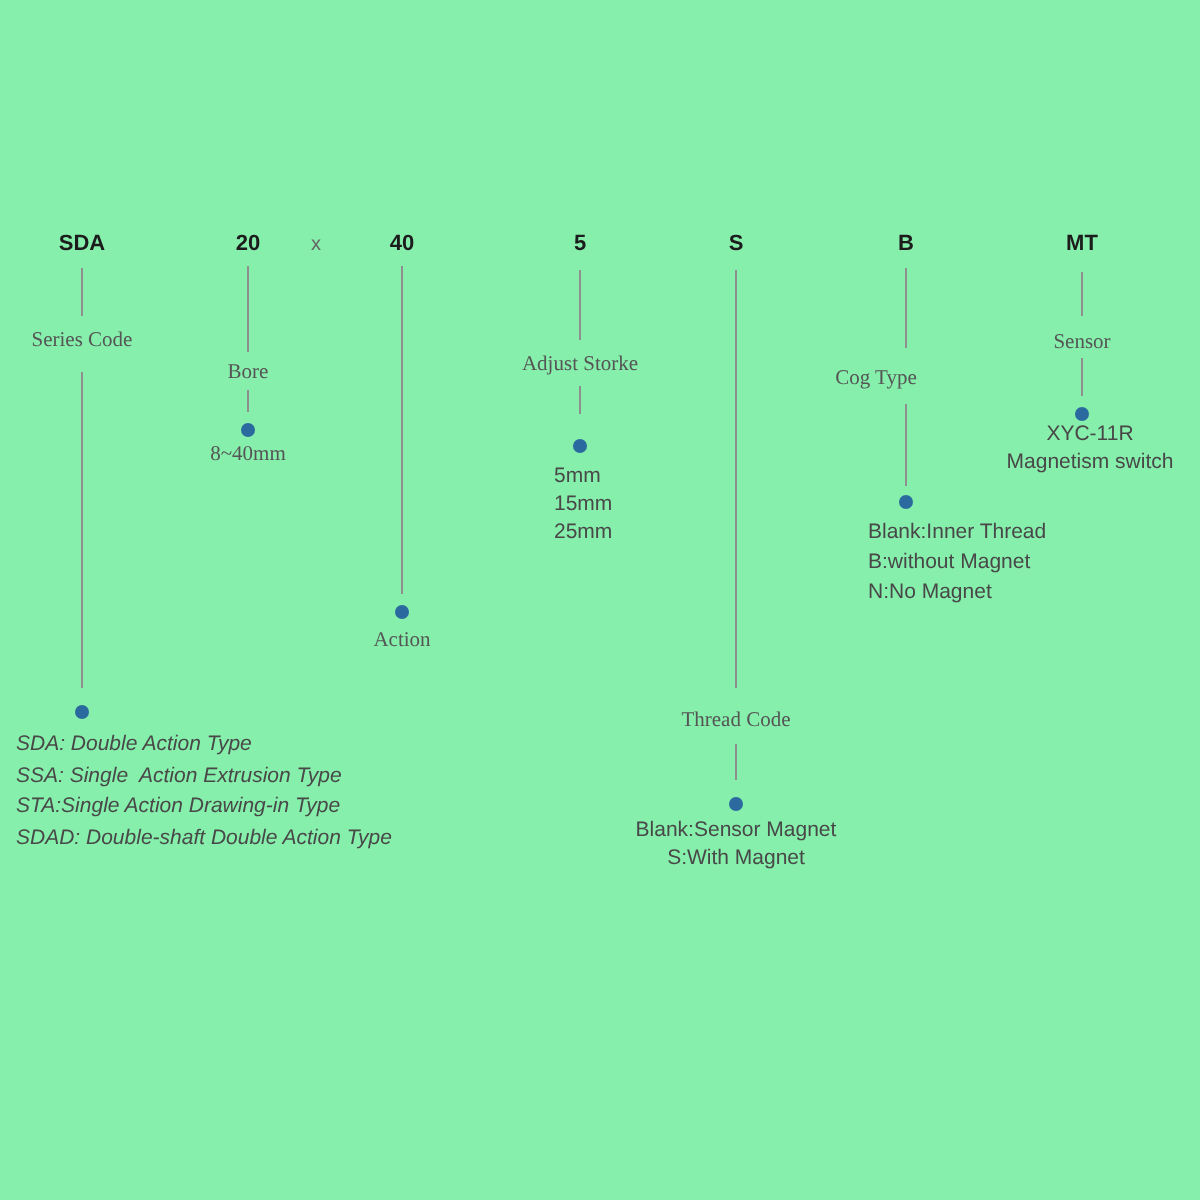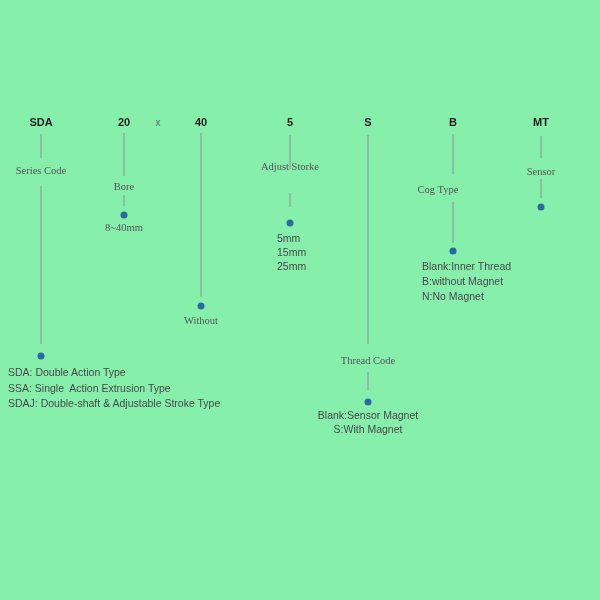--- a/index.html
+++ b/index.html
@@ -60,21 +60,21 @@
     text-align: center;
   }
   .opts {
     position: absolute;
     font-size: 10.5px;
     color: #484848;
   }
   .opt {
     white-space: pre;
   }
-  .lh155 .opt { line-height: 15.5px; }
+  .lh155 .opt { line-height: 15.5px; font-style: italic; }
   .lh14  .opt { line-height: 14px; }
   .lh15  .opt { line-height: 15px; }
   .lh135 .opt { line-height: 13.5px; }
   .ctrblock {
     transform: translateX(-50%);
     text-align: center;
   }
 </style>
 </head>
 <body>
@@ -82,40 +82,41 @@
 <div id="canvas">
 
   <div class="hdr" style="left:41px">SDA</div>
   <div class="vline" style="left:41px;top:134px;height:24px"></div>
   <div class="lbl ctr" style="left:41px;top:164px">Series Code</div>
   <div class="vline" style="left:41px;top:186px;height:158px"></div>
   <div class="dot" style="left:41px;top:356px"></div>
   <div class="opts lh155" style="left:8px;top:365px">
     <div class="opt">SDA: Double Action Type</div>
     <div class="opt">SSA: Single  Action Extrusion Type</div>
-    <div class="opt">SDAJ: Double-shaft &amp; Adjustable Stroke Type</div>
+    <div class="opt">STA:Single Action Drawing-in Type</div>
+    <div class="opt">SDAD: Double-shaft Double Action Type</div>
   </div>
 
   <div class="hdr" style="left:124px">20</div>
   <div class="vline" style="left:124px;top:133px;height:43px"></div>
   <div class="lbl ctr" style="left:124px;top:180px">Bore</div>
   <div class="vline" style="left:124px;top:195px;height:11px"></div>
   <div class="dot" style="left:124px;top:215px"></div>
   <div class="lbl ctr" style="left:124px;top:221px">8~40mm</div>
 
   <div class="sep" style="left:158px">x</div>
 
   <div class="hdr" style="left:201px">40</div>
   <div class="vline" style="left:201px;top:133px;height:164px"></div>
   <div class="dot" style="left:201px;top:306px"></div>
-  <div class="lbl ctr" style="left:201px;top:314px">Without</div>
+  <div class="lbl ctr" style="left:201px;top:314px">Action</div>
 
   <div class="hdr" style="left:290px">5</div>
   <div class="vline" style="left:290px;top:135px;height:35px"></div>
-  <div class="lbl ctr" style="left:290px;top:160px">Adjust Storke</div>
+  <div class="lbl ctr" style="left:290px;top:176px">Adjust Storke</div>
   <div class="vline" style="left:290px;top:193px;height:14px"></div>
   <div class="dot" style="left:290px;top:223px"></div>
   <div class="opts lh14" style="left:277px;top:231px">
     <div class="opt">5mm</div>
     <div class="opt">15mm</div>
     <div class="opt">25mm</div>
   </div>
 
   <div class="hdr" style="left:368px">S</div>
   <div class="vline" style="left:368px;top:135px;height:209px"></div>
@@ -125,25 +126,29 @@
   <div class="opts lh14 ctrblock" style="left:368px;top:408px">
     <div class="opt">Blank:Sensor Magnet</div>
     <div class="opt">S:With Magnet</div>
   </div>
 
   <div class="hdr" style="left:453px">B</div>
   <div class="vline" style="left:453px;top:134px;height:40px"></div>
   <div class="lbl ctr" style="left:438px;top:183px">Cog Type</div>
   <div class="vline" style="left:453px;top:202px;height:41px"></div>
   <div class="dot" style="left:453px;top:251px"></div>
-  <div class="opts lh15" style="left:422px;top:259px">
+  <div class="opts lh15" style="left:434px;top:259px">
     <div class="opt">Blank:Inner Thread</div>
     <div class="opt">B:without Magnet</div>
     <div class="opt">N:No Magnet</div>
   </div>
 
   <div class="hdr" style="left:541px">MT</div>
   <div class="vline" style="left:541px;top:136px;height:22px"></div>
   <div class="lbl ctr" style="left:541px;top:165px">Sensor</div>
   <div class="vline" style="left:541px;top:179px;height:19px"></div>
   <div class="dot" style="left:541px;top:207px"></div>
+  <div class="opts lh135 ctrblock" style="left:545px;top:211px">
+    <div class="opt">XYC-11R</div>
+    <div class="opt">Magnetism switch</div>
+  </div>
 
 </div>
 
 </body></html>

